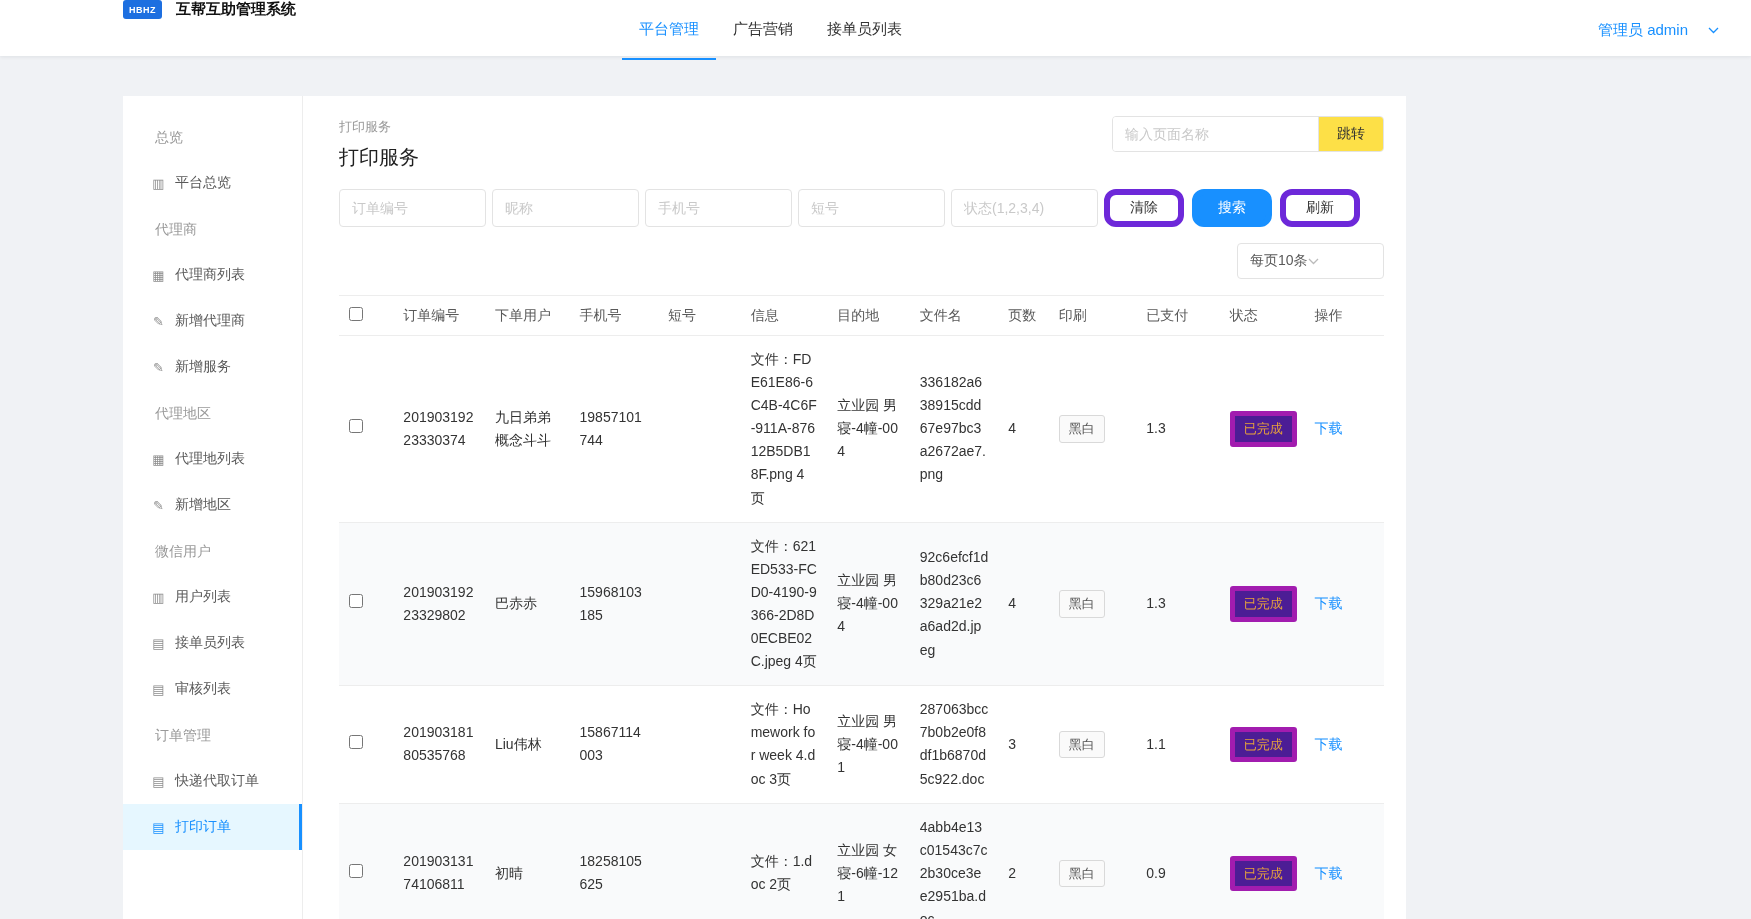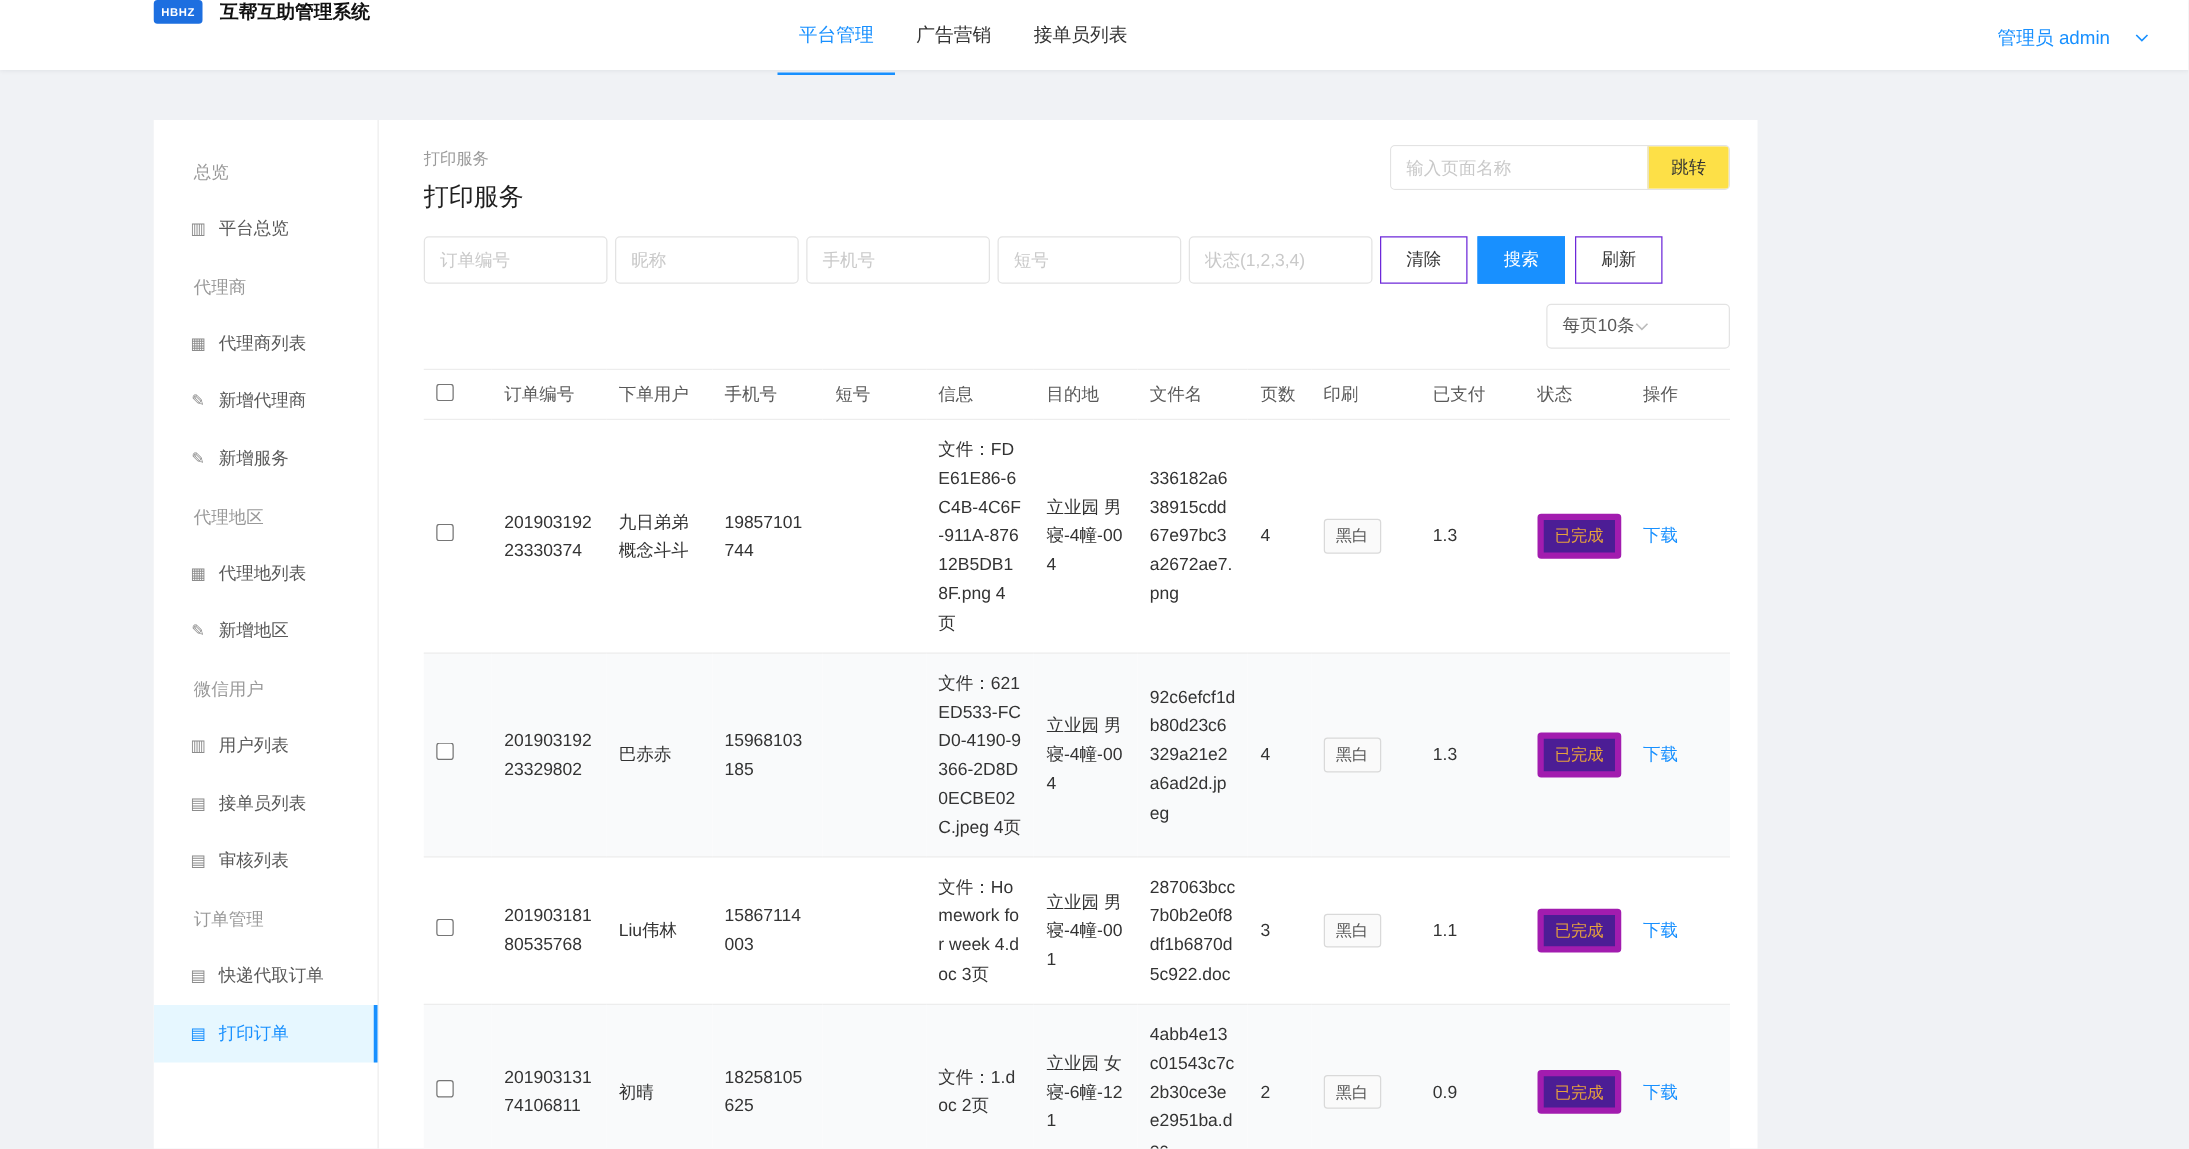--- a/index.html
+++ b/index.html
@@ -42,21 +42,21 @@
                 border:1px solid #e3e3e3; border-radius:4px; background:#fff; overflow:hidden; }
   .jump-input { border:none; outline:none; width:205px; padding:0 12px; font-size:14px; color:#333;
                 font-family:inherit; }
   .jump-btn { border:none; border-left:1px solid #e3e3e3; background:#fde047; padding:0 18px;
               font-size:14px; color:#333; cursor:pointer; font-family:inherit; }
 
   .filter-bar { display:flex; margin-top:18px; gap:6px; }
   .filter-input { width:147px; height:38px; border:1px solid #e3e3e3; border-radius:4px;
                   padding:0 12px; font-size:14px; color:#333; outline:none; font-family:inherit; }
   input::placeholder { color:#c9c9c9; }
-  .btn { height:38px; padding:0 20px; border:1px solid #6d28d9; background:#fff; border-radius:0;
+  .btn { height:38px; padding:0 20px; border:6px solid #6d28d9; background:#fff; border-radius:12px;
          font-size:14px; color:#333; cursor:pointer; font-family:inherit; }
   .btn + .btn { margin-left:2px; }
   .btn-primary { background:#1890ff; border-color:#1890ff; color:#fff; }
 
   .toolbar-row { display:flex; margin-top:16px; }
   .pagesize { margin-left:auto; width:147px; height:36px; border:1px solid #e3e3e3; border-radius:4px;
               display:flex; align-items:center; justify-content:flex-start; padding:0 12px;
               color:#595959; cursor:pointer; background:#fff; }
   .chev { color:#bbb; display:inline-flex; }
 

